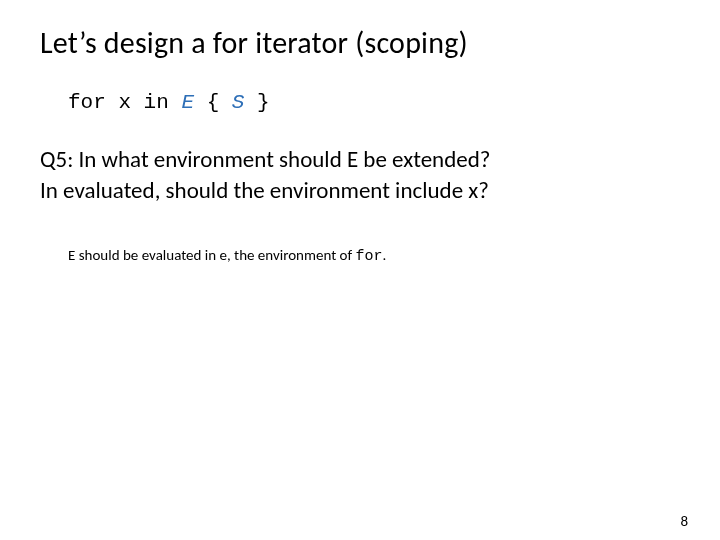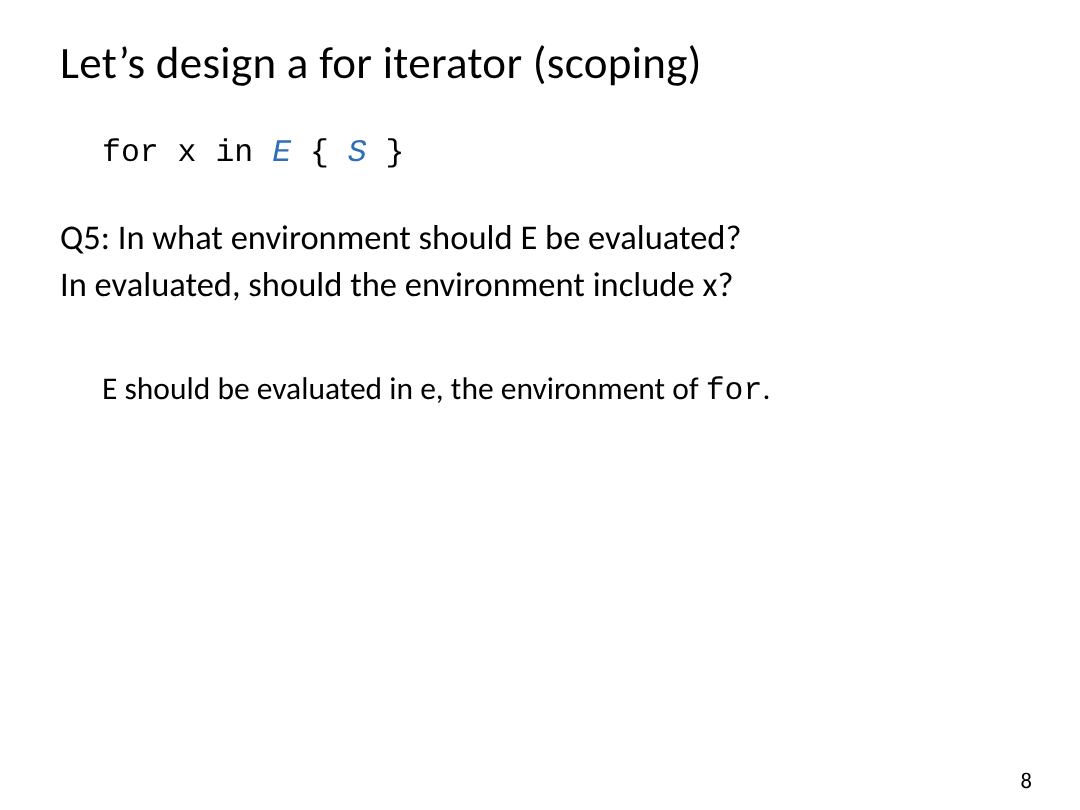--- a/index.html
+++ b/index.html
@@ -44,21 +44,21 @@
     font-style: italic;
     color: #2e6fb7;
   }
   .q5-block {
     font-size: 23px;
     font-weight: 400;
     line-height: 1.35;
     margin: 0 0 40px 0;
   }
   .answer {
-    font-size: 21px;
+    font-size: 15px;
     font-weight: 400;
     margin: 0 0 28px 0;
     padding-left: 28px;
     line-height: 1.3;
   }
   .answer .fn {
     font-family: "Courier New", Courier, monospace;
   }
   .page-num {
     position: absolute;
@@ -72,21 +72,21 @@
 <body>
 
 <div class="slide">
 
   <h1 class="title">Let’s design a for iterator (scoping)</h1>
 
 
   <div class="code-block"><span class="code-kw">for x in </span><span class="code-it">E</span><span class="code-kw"> { </span><span class="code-it">S</span><span class="code-kw"> }</span></div>
 
   <p class="q5-block">
-    <span>Q5: In what environment should E be evaluated?</span><br>
+    <span>Q5: In what environment should E be extended?</span><br>
     <span>In evaluated, should the environment include x?</span>
   </p>
 
   <p class="answer">
     <span>E should be evaluated in e, the environment of </span><span class="fn">for</span><span>.</span>
   </p>
 
 
   <div class="page-num">8</div>
 

